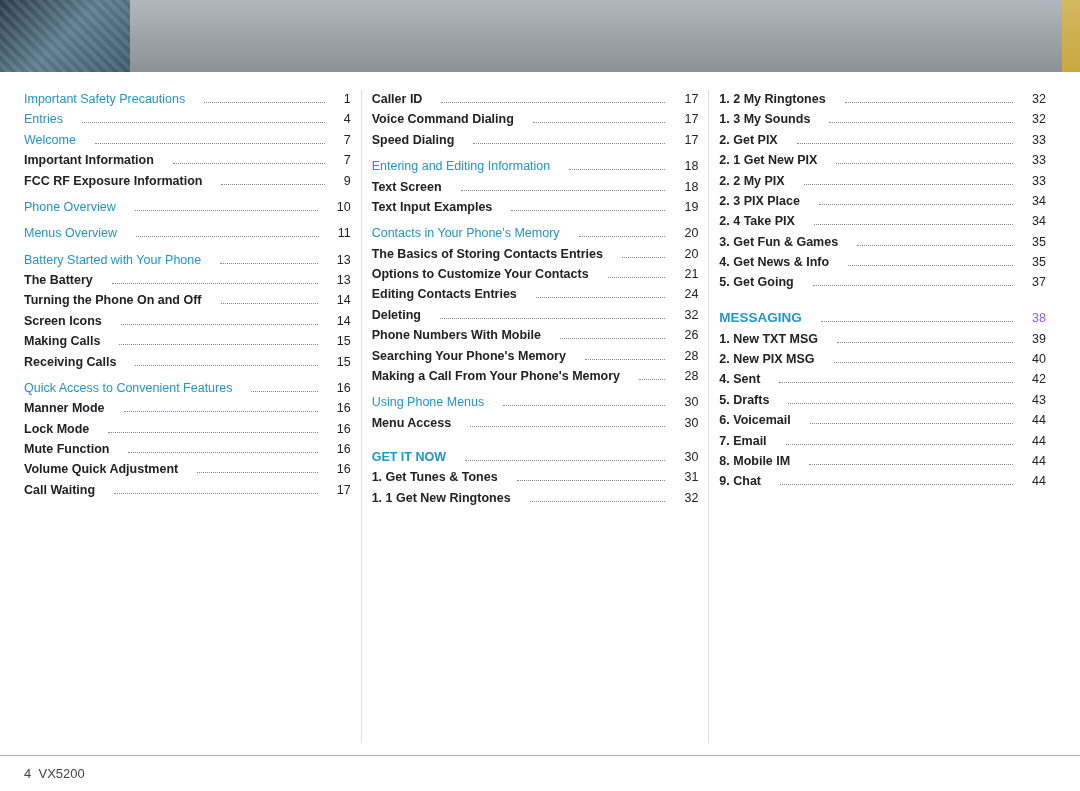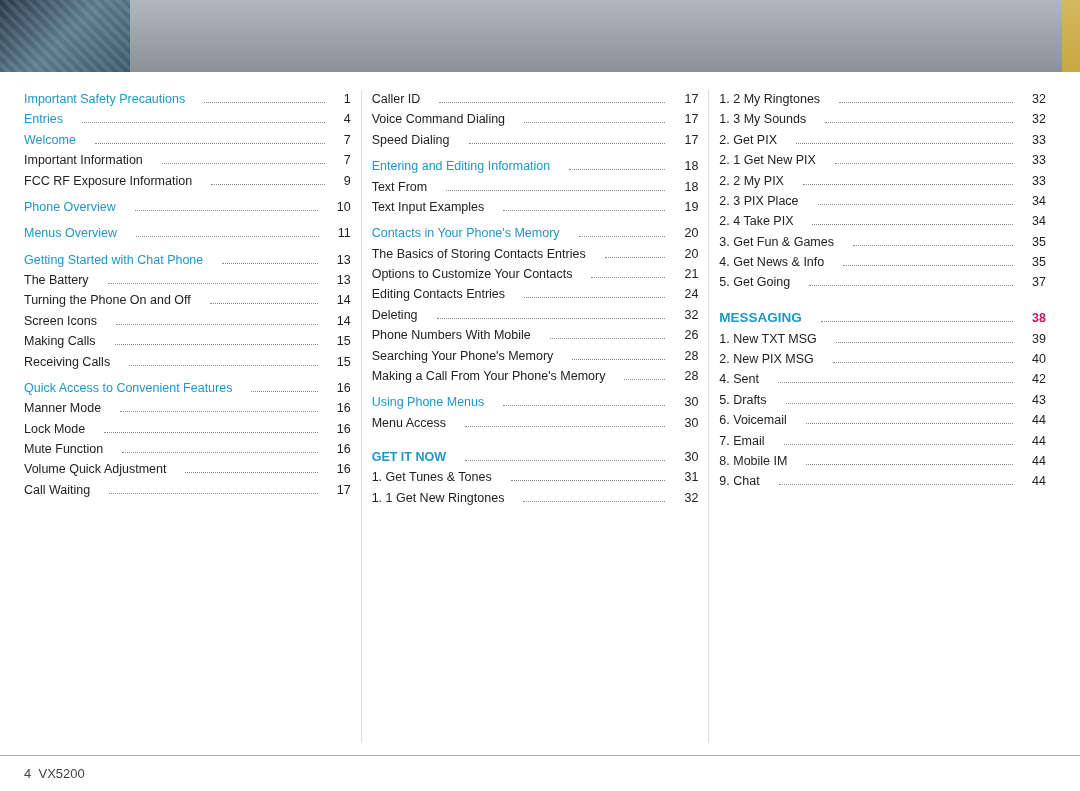--- a/index.html
+++ b/index.html
@@ -98,20 +98,21 @@
       margin-bottom: 3px;
     }
     .toc-entry .page {
       color: #222;
       font-size: 12.5px;
       white-space: nowrap;
     }
     .toc-entry .label {
       white-space: nowrap;
       font-size: 12.5px;
+      font-weight: bold;
     }
     .toc-entry .label.blue { color: #2196c8; font-weight: normal; }
     .toc-entry .label.blue-bold { color: #2196c8; font-weight: bold; margin-top: 8px; }
 
     .spacer { height: 6px; }
   </style>
 </head>
 <body>
 
 <div class="header">
@@ -155,21 +156,21 @@
         <span class="page">10</span>
       </div>
       <div class="spacer"></div>
       <div class="toc-entry">
         <span class="label blue">Menus Overview</span>
         <span class="dots"></span>
         <span class="page">11</span>
       </div>
       <div class="spacer"></div>
       <div class="toc-entry">
-        <span class="label blue">Getting Started with Chat Phone</span>
+        <span class="label blue">Battery Started with Your Phone</span>
         <span class="dots"></span>
         <span class="page">13</span>
       </div>
       <div class="toc-entry">
         <span class="label">The Battery</span>
         <span class="dots"></span>
         <span class="page">13</span>
       </div>
       <div class="toc-entry">
         <span class="label">Turning the Phone On and Off</span>
@@ -240,21 +241,21 @@
         <span class="dots"></span>
         <span class="page">17</span>
       </div>
       <div class="spacer"></div>
       <div class="toc-entry">
         <span class="label blue">Entering and Editing Information</span>
         <span class="dots"></span>
         <span class="page">18</span>
       </div>
       <div class="toc-entry">
-        <span class="label">Text From</span>
+        <span class="label">Text Screen</span>
         <span class="dots"></span>
         <span class="page">18</span>
       </div>
       <div class="toc-entry">
         <span class="label">Text Input Examples</span>
         <span class="dots"></span>
         <span class="page">19</span>
       </div>
       <div class="spacer"></div>
       <div class="toc-entry">
@@ -374,21 +375,21 @@
       </div>
       <div class="toc-entry">
         <span class="label">5. Get Going</span>
         <span class="dots"></span>
         <span class="page">37</span>
       </div>
       <div class="spacer"></div>
       <div class="toc-entry">
         <span class="label blue-bold" style="font-size: 13.5px;">MESSAGING</span>
         <span class="dots"></span>
-        <span class="page" style="color: #be185d; font-weight: bold;">38</span>
+        <span class="page" style="color: #8b5cf6; font-weight: normal;">38</span>
       </div>
       <div class="toc-entry">
         <span class="label">1. New TXT MSG</span>
         <span class="dots"></span>
         <span class="page">39</span>
       </div>
       <div class="toc-entry">
         <span class="label">2. New PIX MSG</span>
         <span class="dots"></span>
         <span class="page">40</span>

